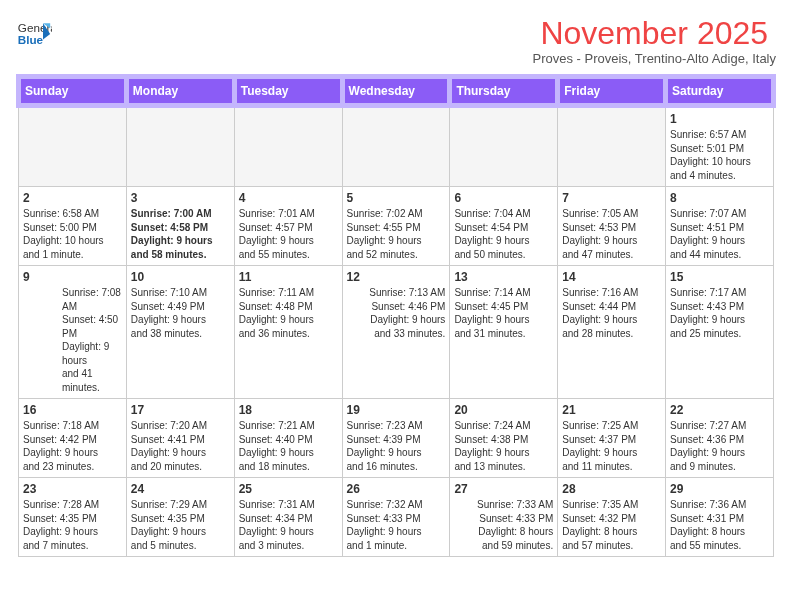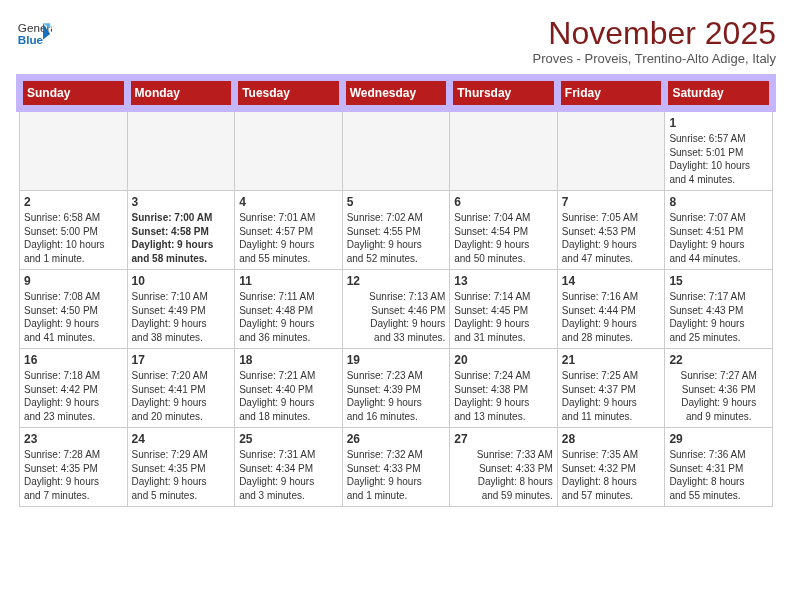--- a/index.html
+++ b/index.html
@@ -27,41 +27,42 @@
     .logo-icon {
       width: 36px;
       height: 36px;
     }
     .title-block {
       text-align: right;
     }
     .month-title {
       font-size: 32px;
       font-weight: normal;
-      color: #7f1d1d;
+      color: #ef4444;
       line-height: 1.1;
+      text-align: center;
     }
     .subtitle {
       font-size: 13px;
       color: #555;
     }
     .calendar {
       width: 100%;
       border-collapse: collapse;
       margin-top: 8px;
       font-size: 11px;
     }
     .calendar th {
-      background: #b91c1c;
+      background: #8b5cf6;
       color: #fff;
       padding: 5px 4px;
       text-align: left;
       font-size: 12px;
       font-weight: bold;
-      border: 7px solid #c4b5fd;
+      border: 5px solid #c4b5fd;
     }
     .calendar td {
       border: 1px solid #ccc;
       vertical-align: top;
       padding: 4px 4px;
       width: calc(100% / 7);
       min-height: 70px;
       height: 70px;
     }
     .calendar td.empty {
@@ -177,21 +178,21 @@
             <span class="day-number">8</span>
             <div class="day-info" style="white-space: pre-line;">Sunrise: 7:07 AM
 Sunset: 4:51 PM
 Daylight: 9 hours
 and 44 minutes.</div>
           </td>
         </tr>
         <tr>
           <td>
             <span class="day-number">9</span>
-            <div class="day-info" style="white-space: pre-line;">Sunrise: 7:08 AM
+            <div class="day-info" style="white-space: pre-line; margin-left: 39px;">Sunrise: 7:08 AM
 Sunset: 4:50 PM
 Daylight: 9 hours
 and 41 minutes.</div>
           </td>
           <td>
             <span class="day-number">10</span>
             <div class="day-info" style="white-space: pre-line;">Sunrise: 7:10 AM
 Sunset: 4:49 PM
 Daylight: 9 hours
 and 38 minutes.</div>
@@ -270,21 +271,21 @@
           </td>
           <td>
             <span class="day-number">21</span>
             <div class="day-info" style="white-space: pre-line;">Sunrise: 7:25 AM
 Sunset: 4:37 PM
 Daylight: 9 hours
 and 11 minutes.</div>
           </td>
           <td>
             <span class="day-number">22</span>
-            <div class="day-info" style="white-space: pre-line; text-align: center;">Sunrise: 7:27 AM
+            <div class="day-info" style="white-space: pre-line;">Sunrise: 7:27 AM
 Sunset: 4:36 PM
 Daylight: 9 hours
 and 9 minutes.</div>
           </td>
         </tr>
         <tr>
           <td>
             <span class="day-number">23</span>
             <div class="day-info" style="white-space: pre-line;">Sunrise: 7:28 AM
 Sunset: 4:35 PM

